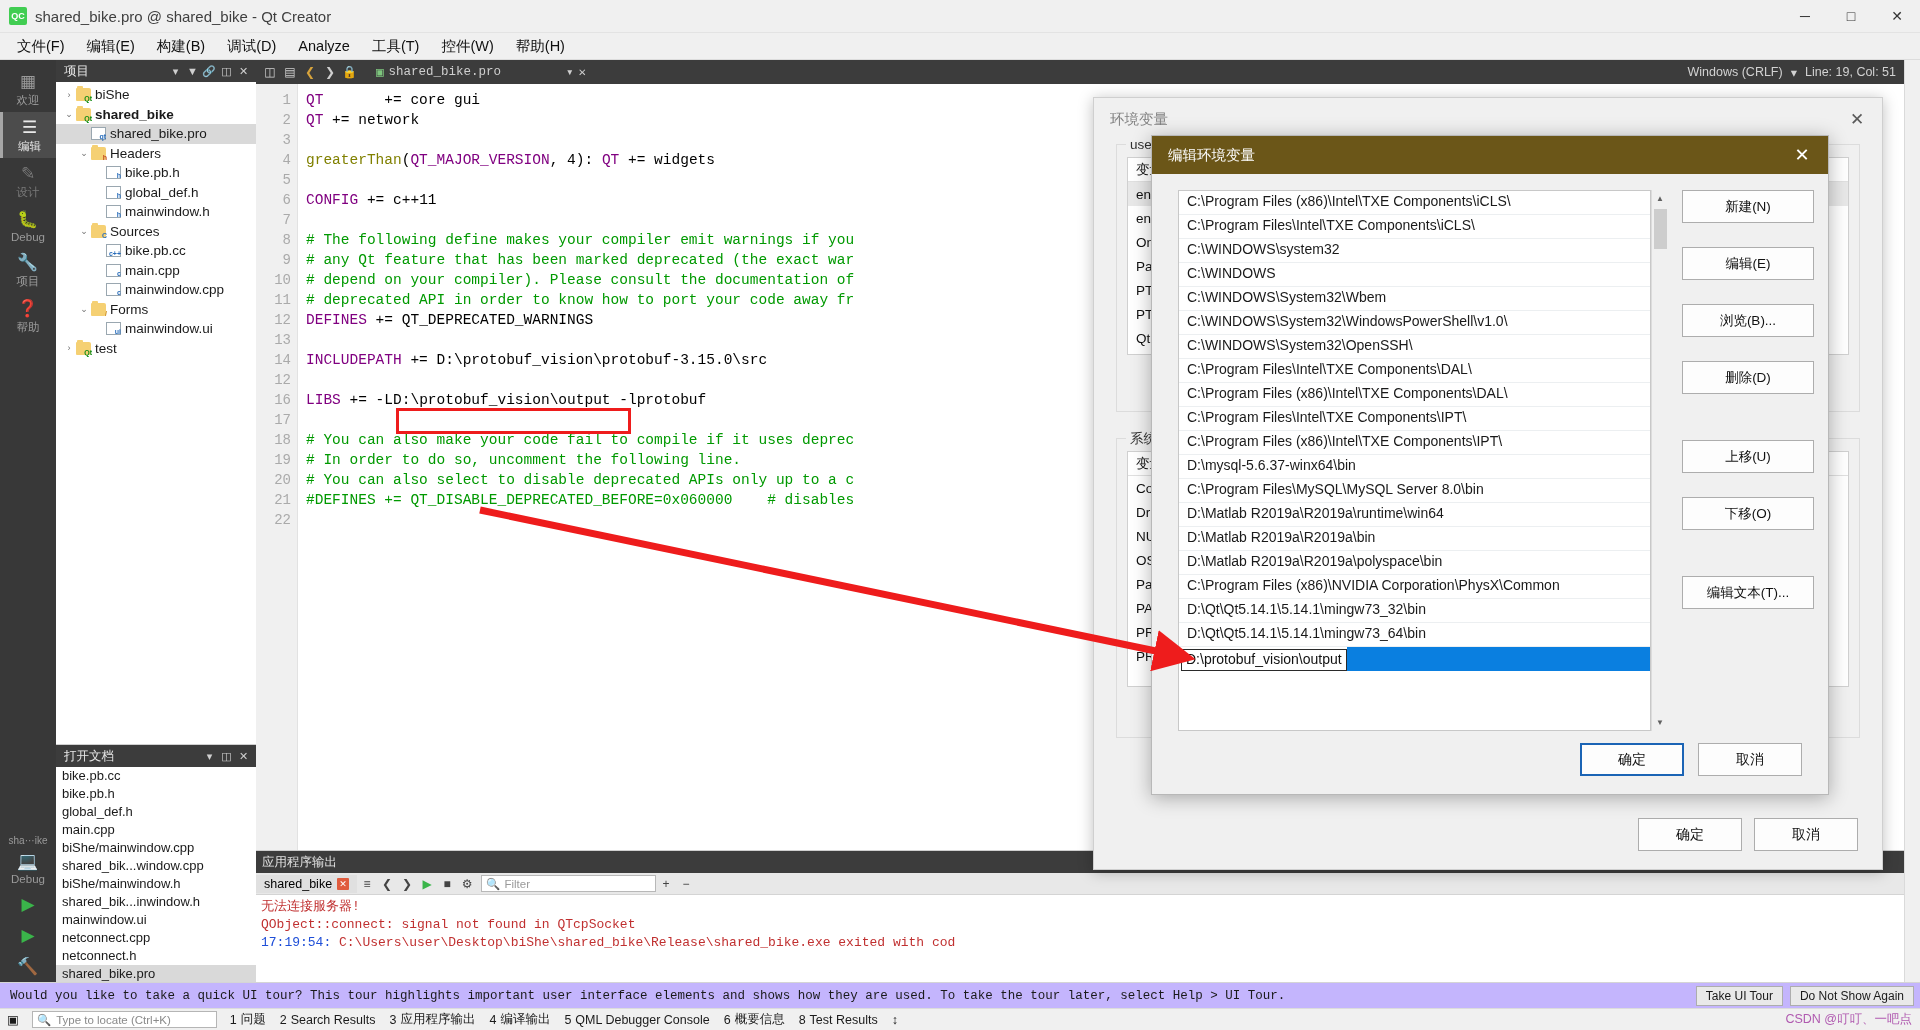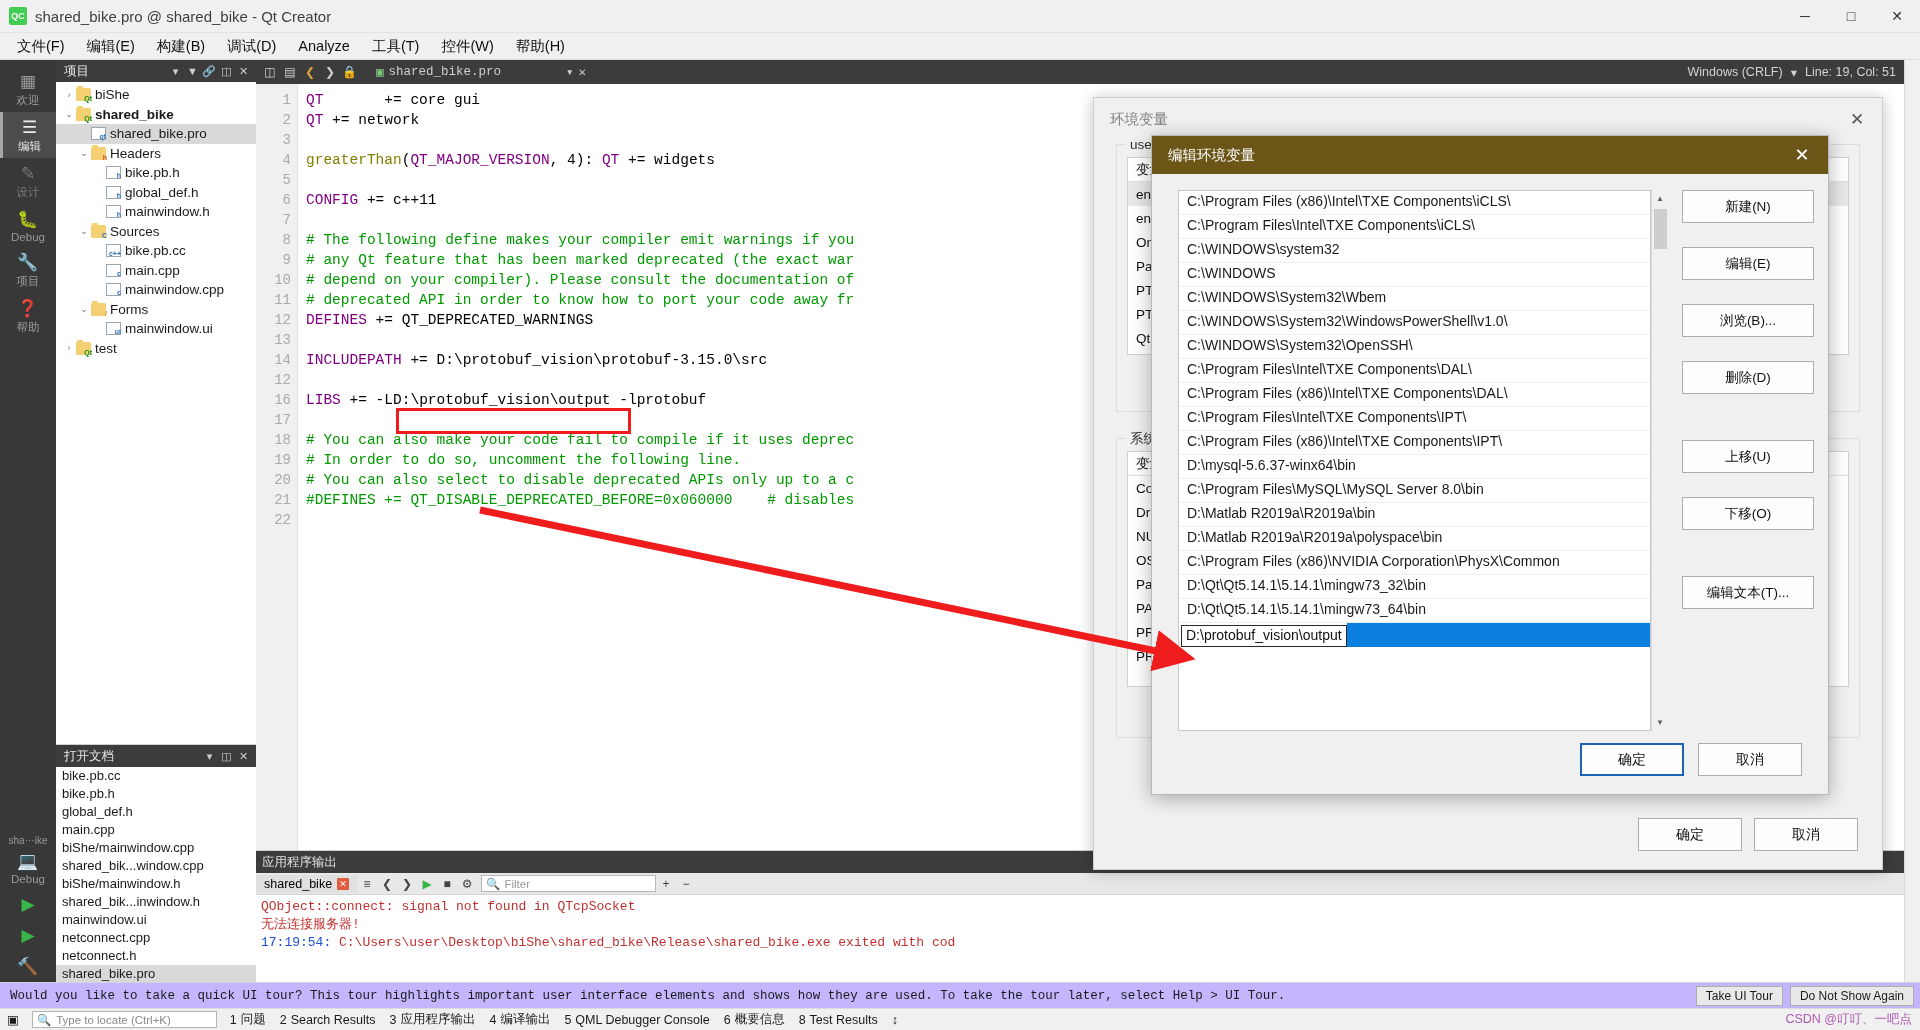--- a/index.html
+++ b/index.html
@@ -466,22 +466,22 @@
         <div class="ao-ico">■</div>
         <div class="ao-ico">⚙</div>
         <div id="ao-filter">
           <span>🔍</span>
           <span>Filter</span>
         </div>
         <div class="ao-ico">+</div>
         <div class="ao-ico">−</div>
       </div>
       <div id="ao-body">
+          <div class="ao-line"><span>无法连接服务器!</span></div>
           <div class="ao-line"><span>QObject::connect: signal not found in QTcpSocket</span></div>
-          <div class="ao-line"><span>无法连接服务器!</span></div>
           <div class="ao-line"><span class="ts">17:19:54:</span><span> C:\Users\user\Desktop\biShe\shared_bike\Release\shared_bike.exe exited with cod</span></div>
         </div>
     </div>
   </div>
 
   <div id="rightbar"></div>
 </div>
 
 <div id="tourbar">
   <span>Would you like to take a quick UI tour? This tour highlights important user interface elements and shows how they are used. To take the tour later, select Help &gt; UI Tour.</span>
@@ -586,20 +586,21 @@
           <div class="pl-row">C:\WINDOWS</div>
           <div class="pl-row">C:\WINDOWS\System32\Wbem</div>
           <div class="pl-row">C:\WINDOWS\System32\WindowsPowerShell\v1.0\</div>
           <div class="pl-row">C:\WINDOWS\System32\OpenSSH\</div>
           <div class="pl-row">C:\Program Files\Intel\TXE Components\DAL\</div>
           <div class="pl-row">C:\Program Files (x86)\Intel\TXE Components\DAL\</div>
           <div class="pl-row">C:\Program Files\Intel\TXE Components\IPT\</div>
           <div class="pl-row">C:\Program Files (x86)\Intel\TXE Components\IPT\</div>
           <div class="pl-row">D:\mysql-5.6.37-winx64\bin</div>
           <div class="pl-row">C:\Program Files\MySQL\MySQL Server 8.0\bin</div>
+          <div class="pl-row">D:\Matlab R2019a\R2019a\runtime\win64</div>
           <div class="pl-row">D:\Matlab R2019a\R2019a\bin</div>
           <div class="pl-row">D:\Matlab R2019a\R2019a\polyspace\bin</div>
           <div class="pl-row">C:\Program Files (x86)\NVIDIA Corporation\PhysX\Common</div>
           <div class="pl-row">D:\Qt\Qt5.14.1\5.14.1\mingw73_32\bin</div>
           <div class="pl-row">D:\Qt\Qt5.14.1\5.14.1\mingw73_64\bin</div>
           <div class="pl-row selected">
             <span class="edit-field">D:\protobuf_vision\output</span>
             <span class="fill"></span>
           </div>
         </div>

